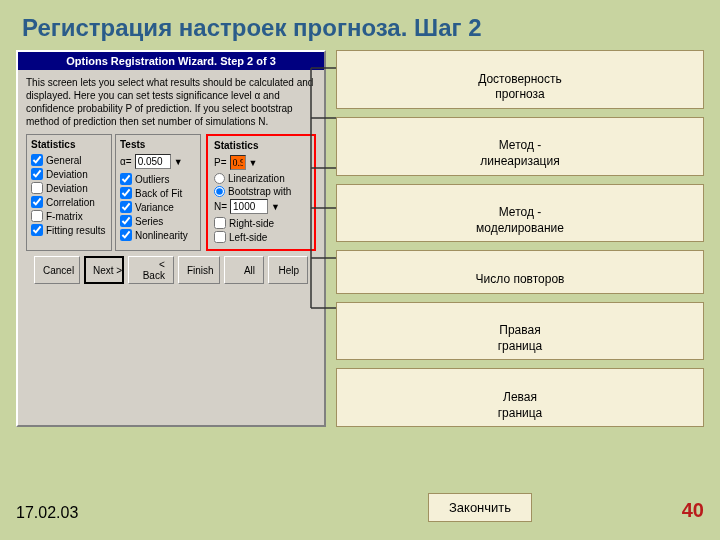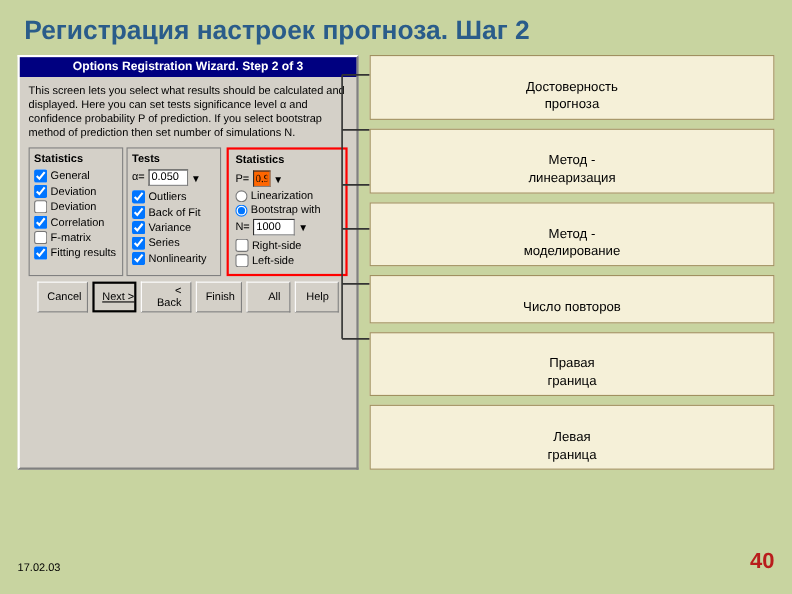--- a/index.html
+++ b/index.html
@@ -161,21 +161,20 @@
       padding: 2px 8px;
       font-size: 10px;
       cursor: pointer;
       min-width: 40px;
       text-align: right;
     }
 
     .btn-next {
       border: 2px solid #000;
       padding: 1px 0;
-      text-decoration: underline;
     }
 
     
     .callouts {
       display: flex;
       flex-direction: column;
       gap: 8px;
       padding-top: 0;
       flex: 1;
     }
@@ -208,21 +207,21 @@
       background: #f5f0d8;
       border: 1px solid #a09060;
       padding: 6px 20px;
       font-size: 13px;
       color: #000;
       cursor: pointer;
       margin-left: 200px;
     }
 
     .date-text {
-      font-size: 10px;
+      font-size: 16px;
       color: #000;
     }
 
     .page-num {
       font-size: 20px;
       color: #b91c1c;
       font-weight: bold;
     }
 
     .dialog-3cols {
@@ -384,14 +383,15 @@
     </div>
     <div class="callout-box" style="white-space:pre-line;">
       <span>Левая
 граница</span>
     </div>
   </div>
 </div>
 
 <div class="bottom-area">
   <span class="date-text">17.02.03</span>
+  <button class="finish-btn">Закончить</button>
   <span class="page-num">40</span>
 </div>
 
 </body></html>

